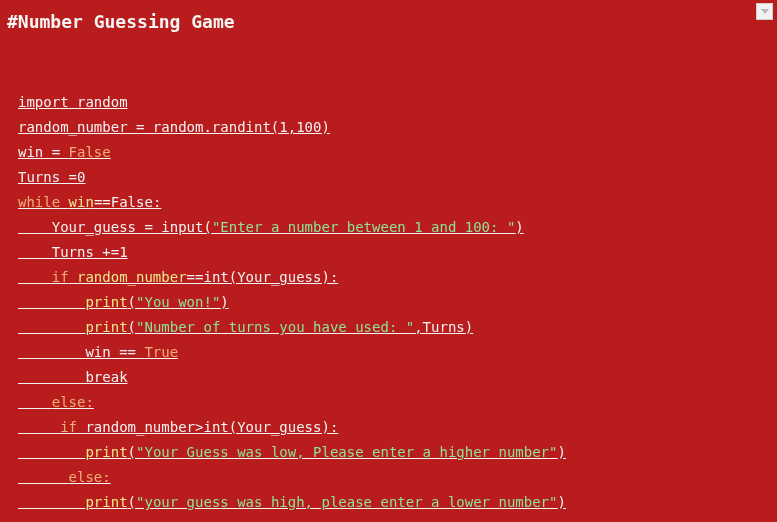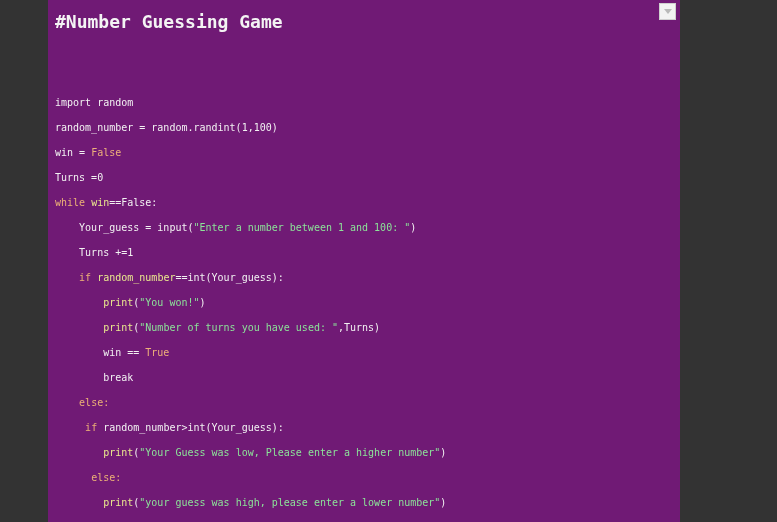--- a/index.html
+++ b/index.html
@@ -8,25 +8,24 @@
     background: #333333;
   }
   body {
     width: 777px;
     height: 522px;
     overflow: hidden;
     font-family: "DejaVu Sans Mono", "Liberation Mono", monospace;
   }
   #app {
     position: relative;
-    width: 632px;
+    width: 777px;
     height: 522px;
-    background: #701a75;
+    background: #b91c1c;
     box-sizing: border-box;
-    margin-left: 48px;
   }
   
   #collapse-btn {
     position: absolute;
     top: 3px;
     right: 4px;
     width: 17px;
     height: 17px;
     background: #f2f2f2;
     border: 1px solid #cfcfcf;
@@ -49,26 +48,27 @@
     top: 11px;
     font-size: 18px;
     line-height: 22px;
     font-weight: bold;
     color: #f4f4f4;
     white-space: pre;
     letter-spacing: 0px;
   }
   #code {
     position: absolute;
-    left: 7px;
+    left: 18px;
     top: 90px;
-    font-size: 10px;
+    font-size: 14px;
     line-height: 25px;
     white-space: pre;
     color: #f2f2f2;
+    text-decoration: underline;
   }
   .ln {
     height: 25px;
     white-space: pre;
   }
   .kw   { color: #ecb176; }   
   .cst  { color: #eeb07a; }   
   .fn   { color: #eae98e; }   
   .var  { color: #eae98e; }   
   .str  { color: #8ce399; }   

